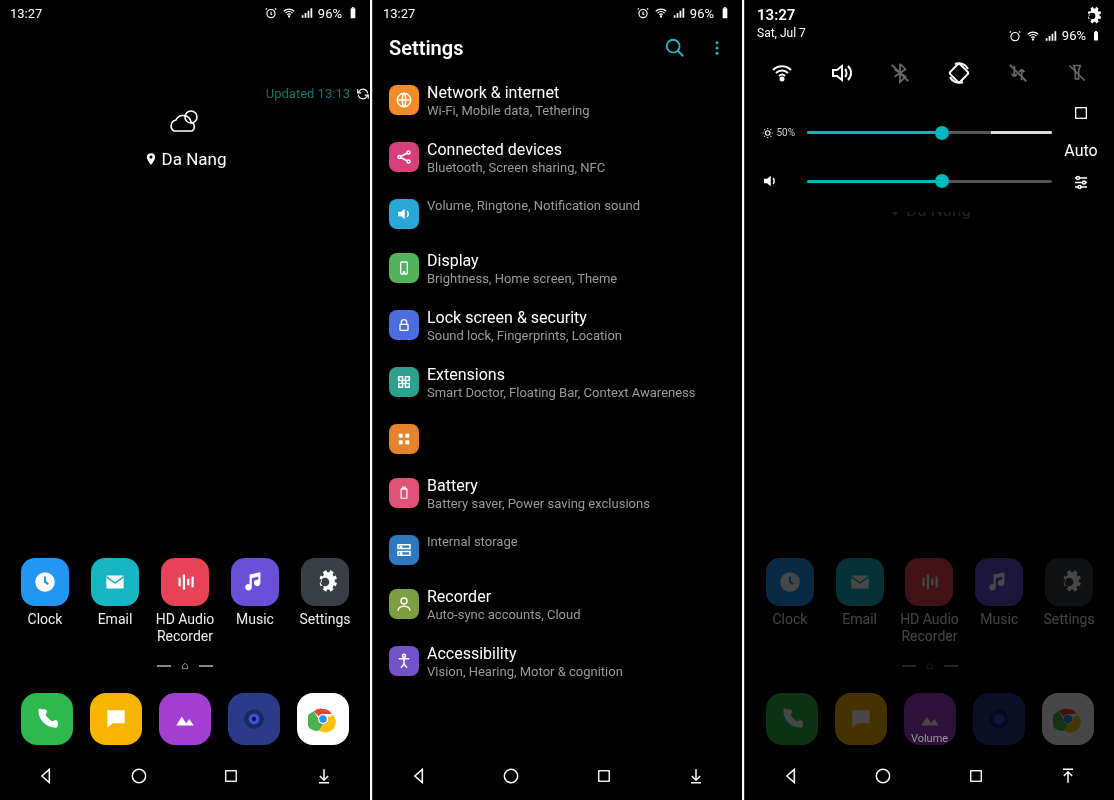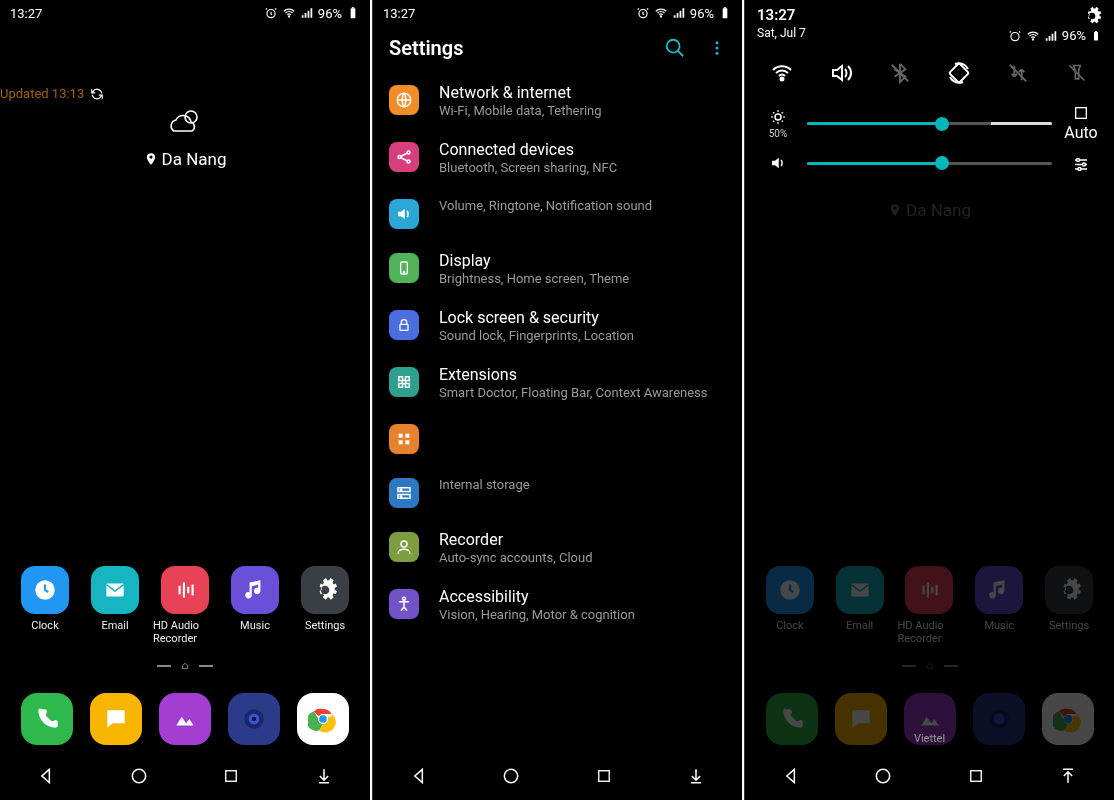--- a/index.html
+++ b/index.html
@@ -7,66 +7,66 @@
   .panel { width:370px; height:800px; background:#000; color:#fff; position:relative; overflow:hidden; display:flex; flex-direction:column; }
   .panel + .panel { border-left:1px solid #333; }
 
   
   .status-bar { height:26px; display:flex; align-items:center; justify-content:space-between; padding:0 10px; font-size:13px; }
   .status-right { display:flex; align-items:center; gap:4px; }
   .status-right svg { width:14px; height:14px; }
 
   
   .weather-widget { text-align:center; margin-top:60px; }
-  .updated-row { display:flex; align-items:center; justify-content:flex-start; gap:6px; font-size:13px; color:#a16207; }
+  .updated-row { display:flex; align-items:center; justify-content:flex-end; gap:6px; font-size:13px; color:#0f766e; }
   .temp { font-size:60px; font-weight:300; margin-top:4px; letter-spacing:-2px; }
   .deg { font-size:40px; vertical-align:top; }
   .weather-icon { margin:6px 0; }
   .location-row { display:flex; align-items:center; justify-content:center; gap:4px; font-size:17px; }
   .app-grid { position:absolute; bottom:155px; left:0; right:0; display:flex; justify-content:space-around; padding:0 10px; }
   .app-cell { display:flex; flex-direction:column; align-items:center; gap:5px; width:64px; }
   .app-icon { width:48px; height:48px; border-radius:14px; display:flex; align-items:center; justify-content:center; }
-  .app-label { font-size:11px; color:#eee; line-height:1.2; }
+  .app-label { font-size:14px; color:#eee; text-align:center; line-height:1.2; }
   .page-indicator { position:absolute; bottom:130px; left:0; right:0; display:flex; justify-content:center; gap:10px; align-items:center; }
   .page-indicator .dash { width:14px; height:2px; background:#888; }
   .page-indicator .home-ind { width:8px; height:8px; }
   .dock { position:absolute; bottom:55px; left:0; right:0; display:flex; justify-content:space-around; padding:0 12px; }
   .dock .app-icon { width:52px; height:52px; border-radius:16px; }
   .navbar { position:absolute; bottom:0; left:0; right:0; height:48px; display:flex; justify-content:space-around; align-items:center; background:#000; }
   .navbar > * { width:24px; height:24px; display:flex; align-items:center; justify-content:center; }
 
   
   .settings-header { display:flex; align-items:center; justify-content:space-between; padding:10px 16px 12px 16px; }
   .settings-title { font-size:20px; font-weight:600; }
   .header-actions { display:flex; align-items:center; gap:22px; }
   .settings-list { flex:1; overflow:hidden; padding:0 0 48px 0; }
-  .settings-item { display:flex; align-items:flex-start; gap:20px; padding:11px 16px; }
+  .settings-item { display:flex; align-items:flex-start; gap:8px; padding:11px 16px; }
   .cat-icon { width:30px; height:30px; border-radius:8px; flex:0 0 30px; display:flex; align-items:center; justify-content:center; margin-top:2px; }
   .cat-text { flex:1; }
   .cat-title { font-size:16px; color:#fff; }
   .cat-sub { font-size:13px; color:#9a9a9a; margin-top:1px; }
 
   
   .dim-bg { position:absolute; inset:0; background:#000; }
   .dim-bg .weather-widget, .dim-bg .app-grid, .dim-bg .dock, .dim-bg .page-indicator { opacity:0.28; }
   .dim-bg .location-row { color:#777; }
   .shade { position:absolute; top:0; left:0; right:0; background:#000; padding-bottom:16px; z-index:10;}
   .shade-header { display:flex; justify-content:space-between; align-items:flex-start; padding:6px 12px 0 12px; }
   .shade-date { font-size:12px; line-height:1.3; }
   .shade-date .time { font-size:15px; font-weight:600; }
   .shade-status { display:flex; align-items:center; gap:4px; font-size:13px; margin-top:22px; }
   .qs-row { display:flex; justify-content:space-around; padding:14px 8px 10px 8px; }
   .qs-toggle { width:32px; height:32px; display:flex; align-items:center; justify-content:center; }
   .slider-row { display:flex; align-items:center; gap:12px; padding:6px 16px; }
-  .slider-icon-box { width:34px; display:flex; flex-direction:column; align-items:center; gap:2px; }
+  .slider-icon-box { width:34px; display:flex; flex-direction:row; align-items:center; gap:2px; }
   .slider-icon-box .lbl { font-size:10px; color:#ccc; }
   .slider-track { flex:1; height:3px; background:#555; position:relative; border-radius:2px; }
   .slider-fill { position:absolute; left:0; top:0; bottom:0; background:#00b8bb; border-radius:2px; }
   .slider-thumb { position:absolute; top:50%; width:14px; height:14px; background:#00b8bb; border-radius:50%; transform:translate(-50%,-50%); }
-  .slider-end { width:34px; display:flex; flex-direction:column; align-items:center; gap:2px; }
+  .slider-end { width:34px; display:flex; flex-direction:column; align-items:center; gap:20px; }
   .carrier-label { position:absolute; bottom:55px; left:0; right:0; text-align:center; font-size:11px; color:#999; z-index:2;}
   .gear-top { position:absolute; top:6px; right:12px; z-index:12; }
 
   
   .bg-orange{background:#f28c28}.bg-magenta{background:#d63f7c}.bg-cyan{background:#2aa7d6}.bg-green{background:#52b35a}.bg-blue{background:#4a6de0}.bg-teal{background:#2da08f}.bg-orange2{background:#e6822b}.bg-pink{background:#e05278}.bg-blue2{background:#2e78c2}.bg-olive{background:#7c9e3e}.bg-purple{background:#7252c9}
   .app-bg-blue{background:#2196f3}.app-bg-email{background:#16b5c1}.app-bg-rec{background:#e84257}.app-bg-music{background:#6a4fd8}.app-bg-gear{background:#3a3f45}
   .app-bg-phone{background:#2fb84d}.app-bg-msg{background:#f7b500}.app-bg-gal{background:#a43dd1}.app-bg-cam{background:#2c3a8a}.app-bg-chrome{background:#fff}
 </style>
 </head>
 <body>
@@ -346,20 +346,32 @@
         <div class="cat-icon bg-orange2">
           <svg width="16" height="16" viewBox="0 0 24 24" fill="#fff">
             <rect x="4" y="4" width="6" height="6"></rect>
             <rect x="14" y="4" width="6" height="6"></rect>
             <rect x="4" y="14" width="6" height="6"></rect>
             <rect x="14" y="14" width="6" height="6"></rect>
           </svg>
         </div>
       </div>
       <div class="settings-item">
+        <div class="cat-icon bg-pink">
+          <svg width="14" height="18" viewBox="0 0 24 24" fill="none" stroke="#fff" stroke-width="2">
+            <rect x="7" y="5" width="10" height="16" rx="1"></rect>
+            <rect x="10" y="2" width="4" height="3"></rect>
+          </svg>
+        </div>
+    <div class="cat-text">
+          <div class="cat-title">Battery</div>
+    <div class="cat-sub">Battery saver, Power saving exclusions</div>
+        </div>
+      </div>
+      <div class="settings-item">
         <div class="cat-icon bg-blue2">
           <svg width="18" height="18" viewBox="0 0 24 24" fill="none" stroke="#fff" stroke-width="2">
             <rect x="4" y="5" width="16" height="5"></rect>
             <rect x="4" y="14" width="16" height="5"></rect>
             <circle cx="8" cy="7.5" r="1" fill="#fff"></circle>
             <circle cx="8" cy="16.5" r="1" fill="#fff"></circle>
           </svg>
         </div>
     <div class="cat-text">
     <div class="cat-sub">Internal storage</div>
@@ -619,21 +631,21 @@
         <svg width="18" height="18" viewBox="0 0 24 24" fill="none" stroke="#fff" stroke-width="2">
             <path d="M4 8h16M4 14h16M4 20h16"></path>
             <circle cx="8" cy="8" r="2" fill="#000"></circle>
             <circle cx="16" cy="14" r="2" fill="#000"></circle>
             <circle cx="10" cy="20" r="2" fill="#000"></circle>
           </svg>
       </div>
     </div>
   </div>
 
-  <div class="carrier-label">Viettel</div>
+  <div class="carrier-label">Volume</div>
 
   <div class="navbar" style="z-index:3">
     <div>
         <svg width="20" height="20" viewBox="0 0 24 24" fill="none" stroke="#fff" stroke-width="1.8">
           <path d="M16 4L7 12l9 8z"></path>
         </svg>
       </div>
     <div>
         <svg width="20" height="20" viewBox="0 0 24 24" fill="none" stroke="#fff" stroke-width="1.8">
           <circle cx="12" cy="12" r="8"></circle>

